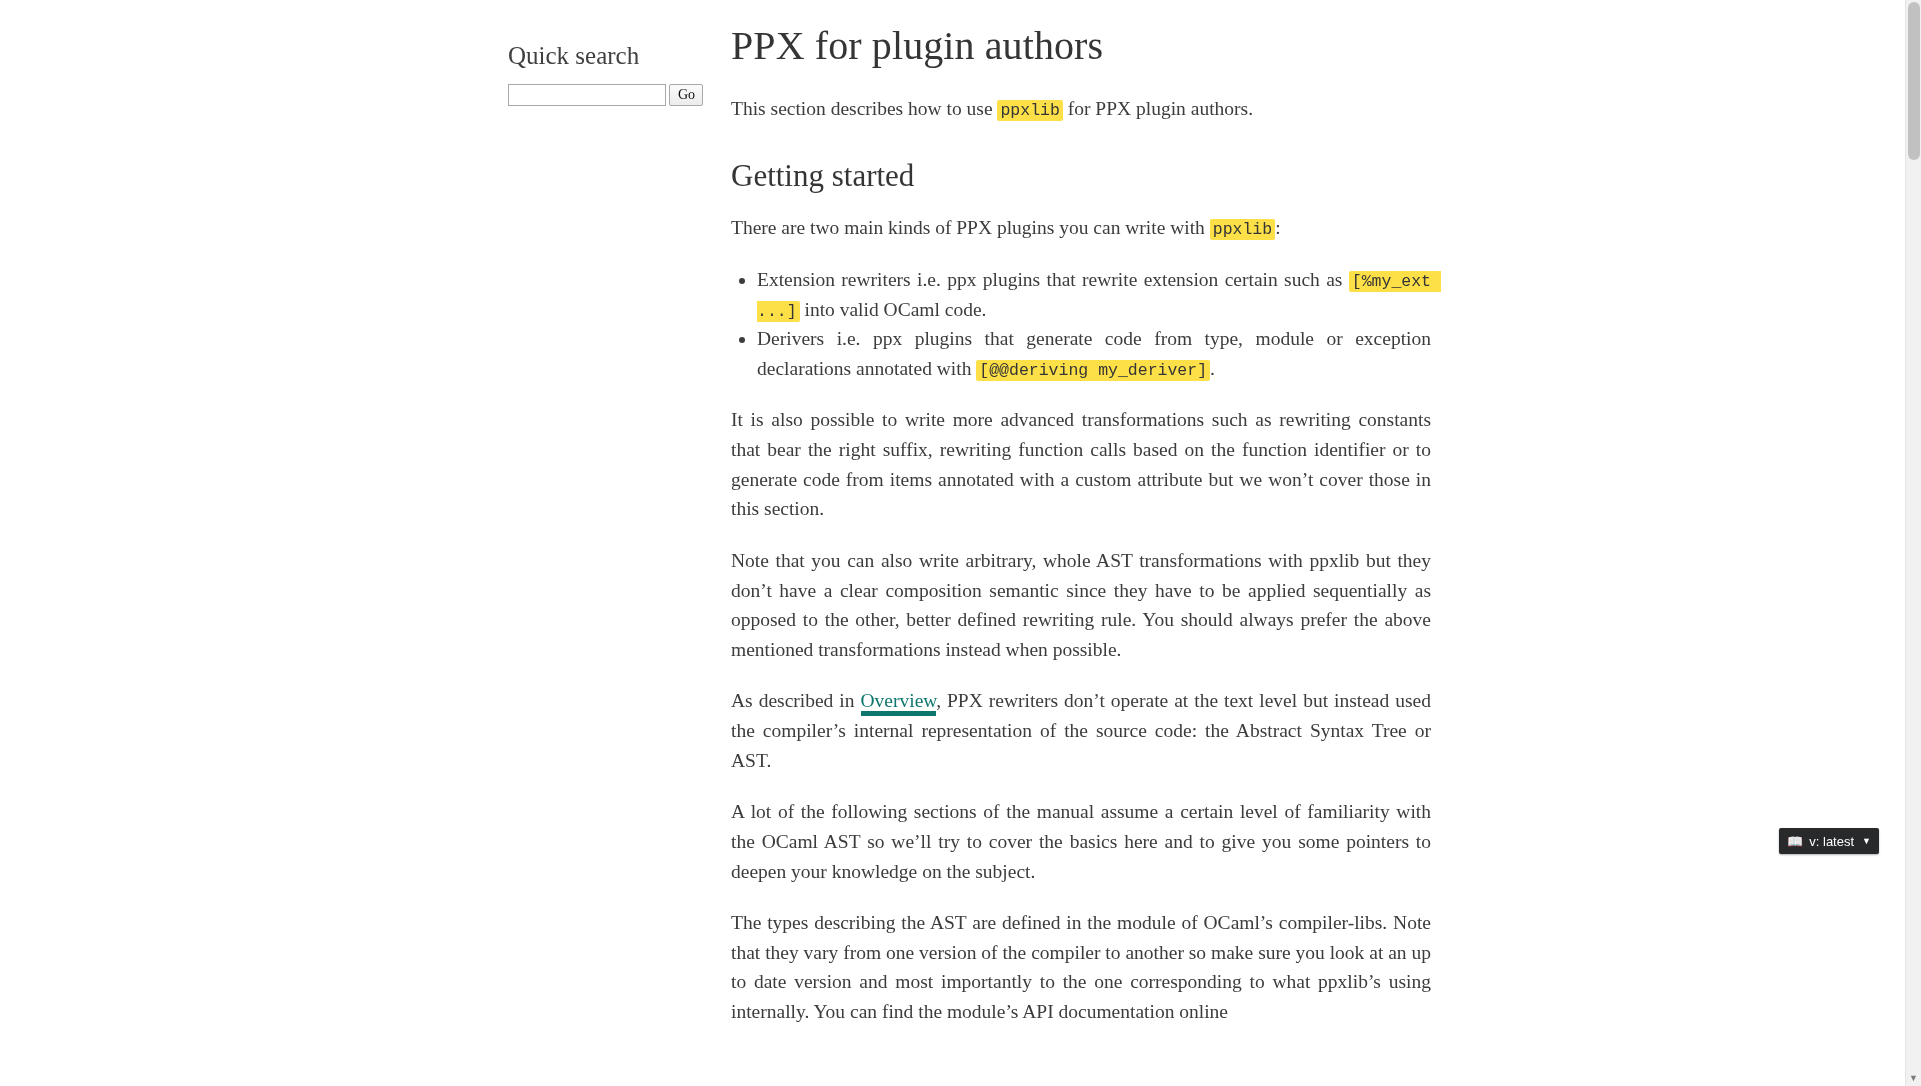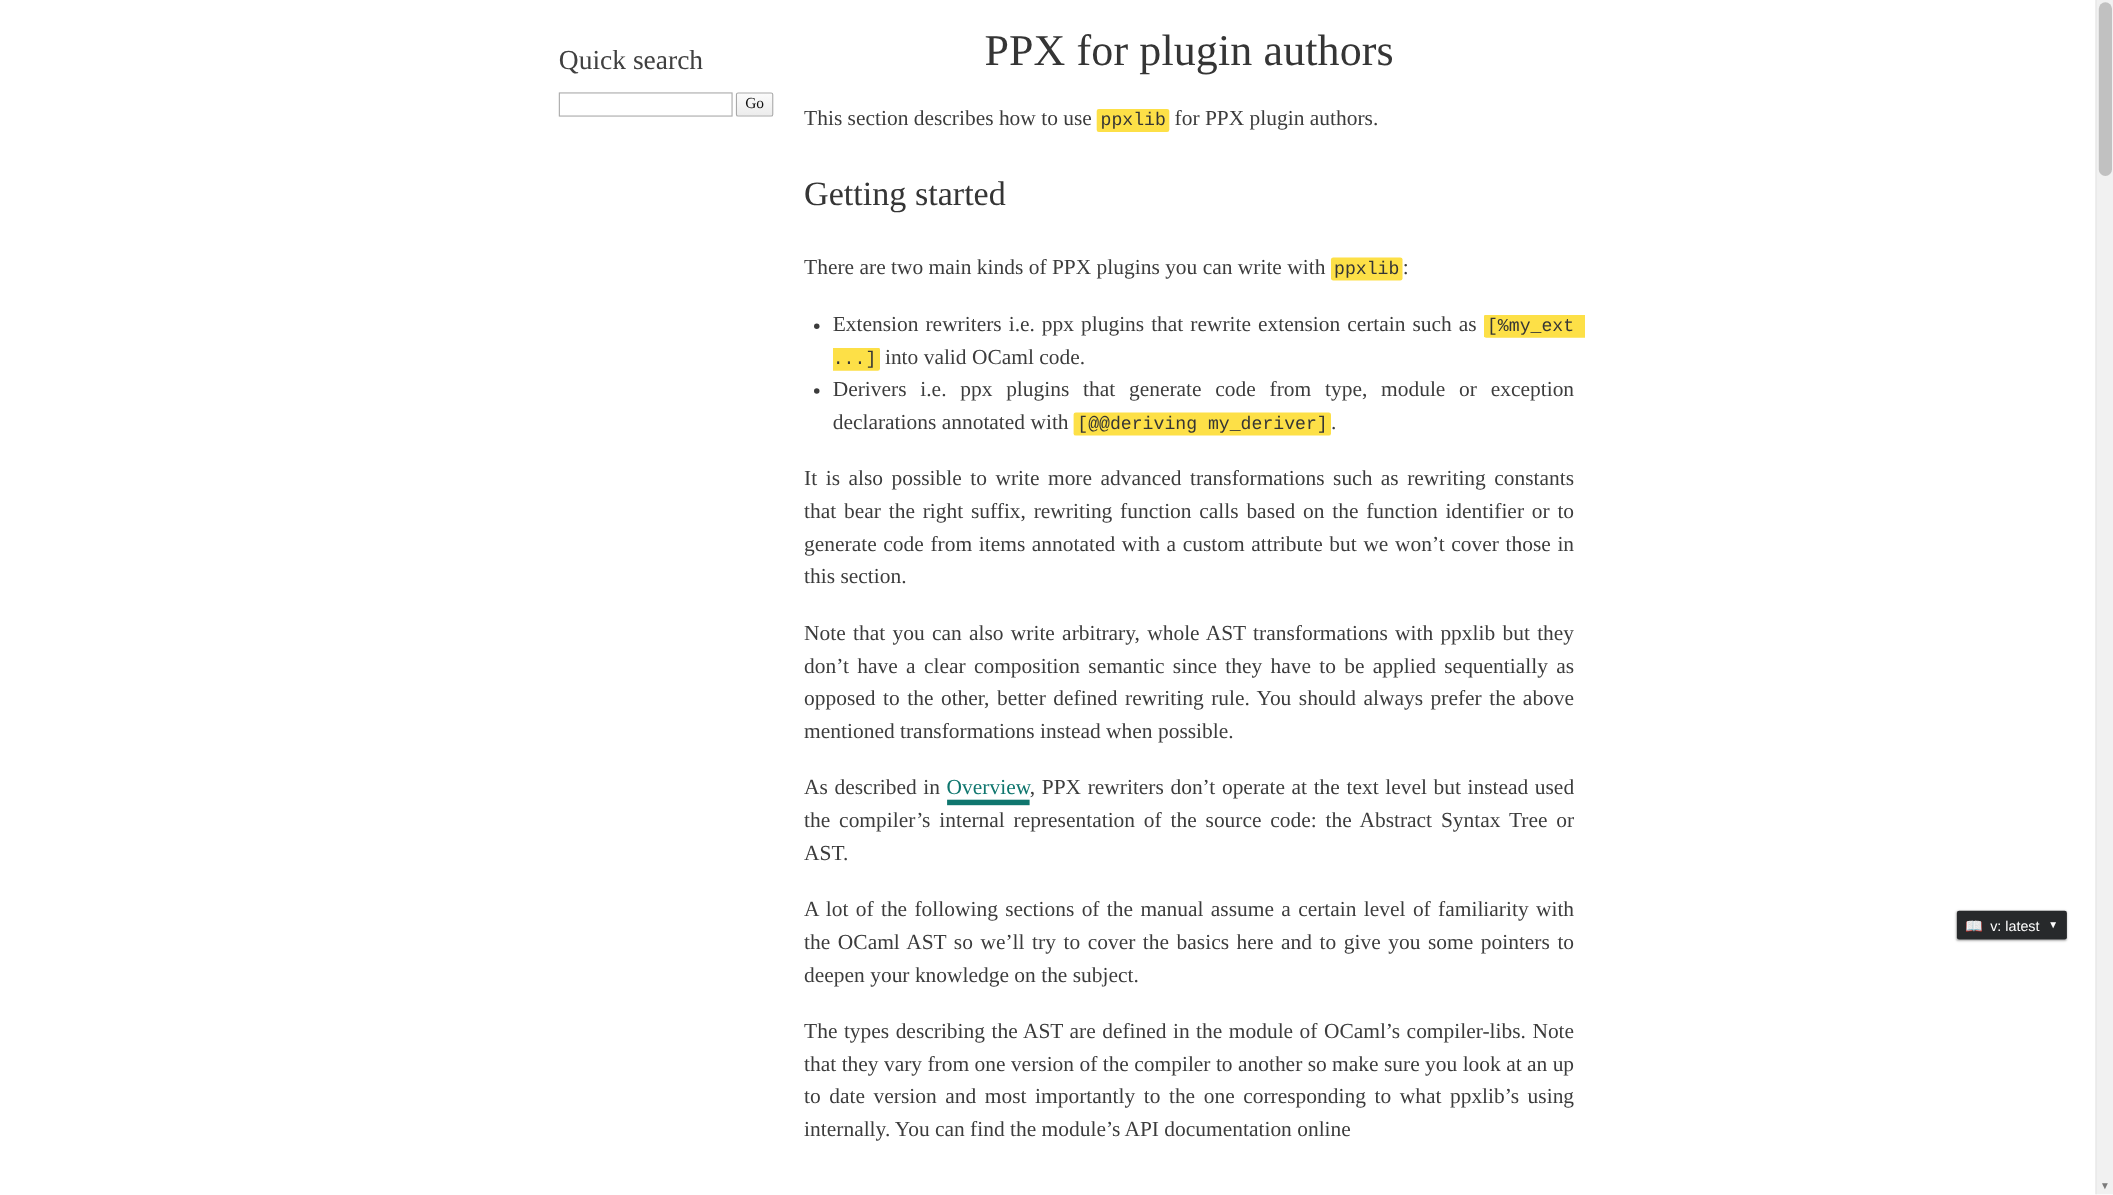--- a/index.html
+++ b/index.html
@@ -66,47 +66,47 @@
     min-width: 34px;
     padding: 0 7px;
     border: 1px solid #a9a9a9;
     background: linear-gradient(#fbfbfb, #ececec);
     border-radius: 2px;
     font-family: "Liberation Serif", serif;
     font-size: 14px;
     color: #101010;
     cursor: pointer;
     box-sizing: border-box;
+    text-align: right;
   }
   
   .content {
     position: absolute;
     left: 731px;
     top: 0;
     width: 700px;
     padding-top: 24px;
     box-sizing: border-box;
   }
   h1.doc-title {
     font-family: "Liberation Serif", serif;
     font-weight: normal;
     font-size: 40px;
     line-height: 1.1;
     color: #353535;
     margin: 0 0 26px 0;
     letter-spacing: 0.1px;
-    text-align: center;
   }
   h2.doc-h2 {
     font-family: "Liberation Serif", serif;
     font-weight: normal;
     font-size: 31px;
     line-height: 1.15;
     color: #353535;
-    margin: 34px 0 36px 0;
+    margin: 34px 0 20px 0;
   }
   h3.doc-h3 {
     font-family: "Liberation Serif", serif;
     font-weight: normal;
     font-size: 26px;
     line-height: 1.15;
     color: #353535;
     margin: 36px 0 18px 0;
   }
   p.doc-p {

